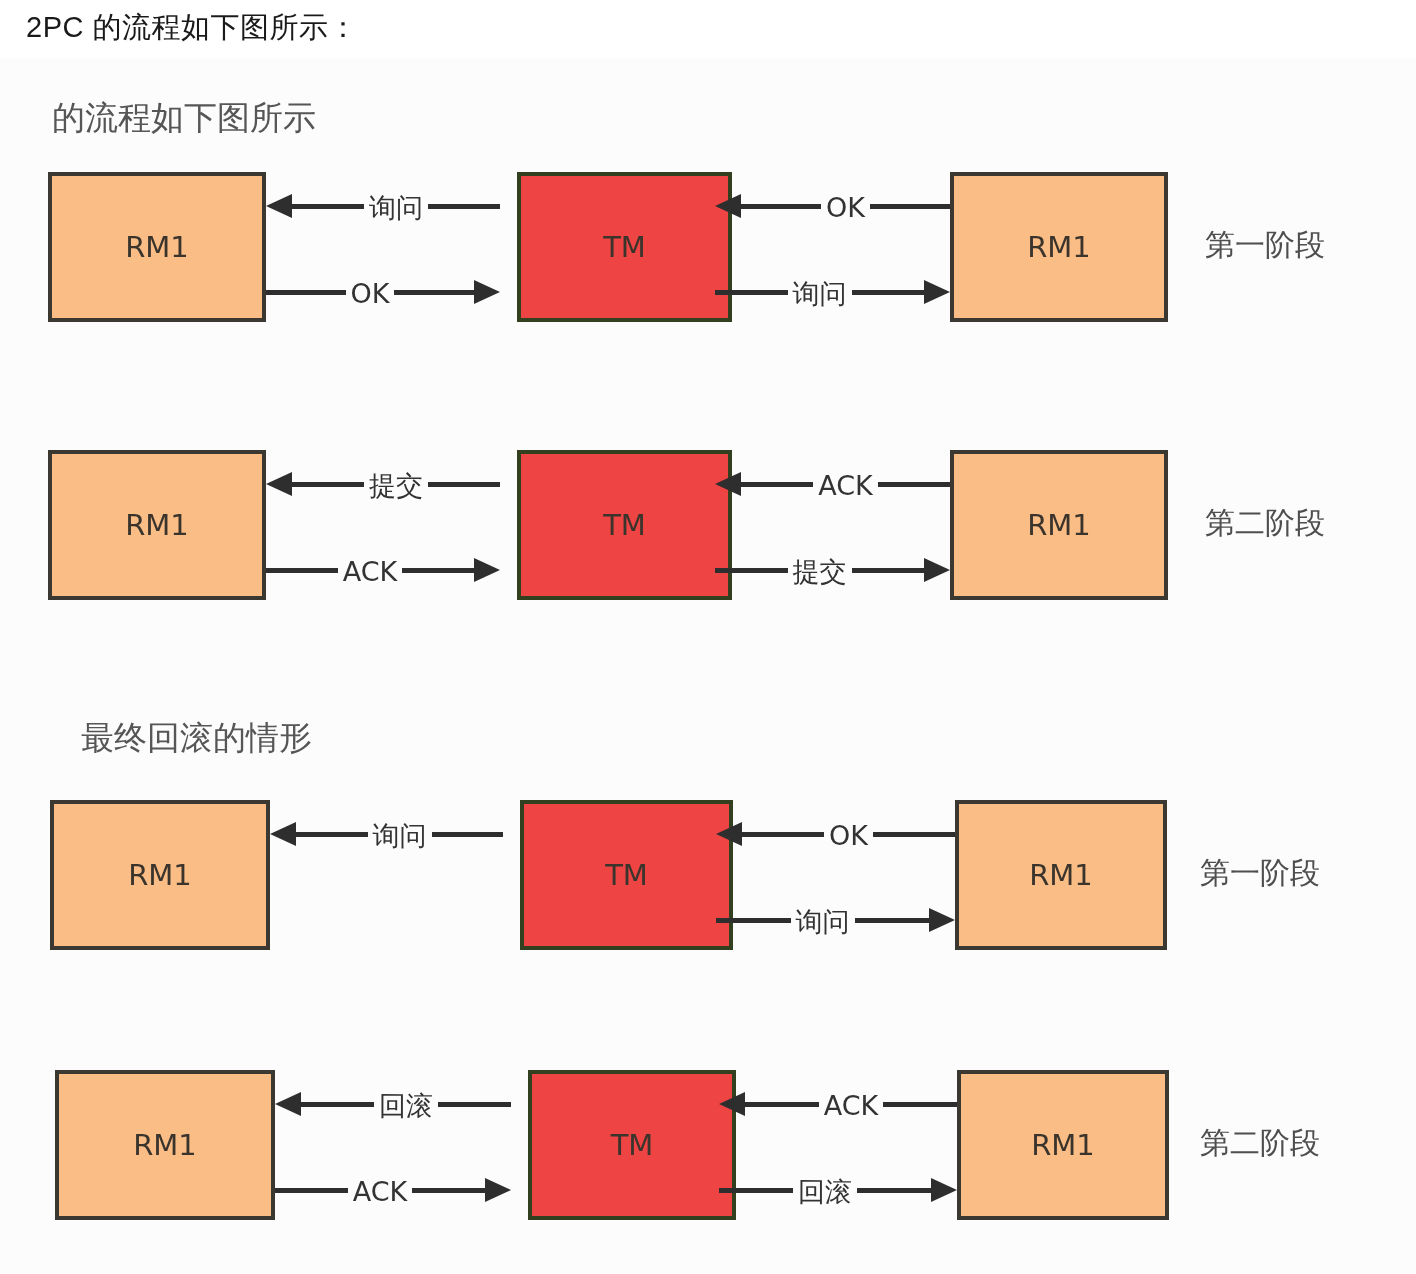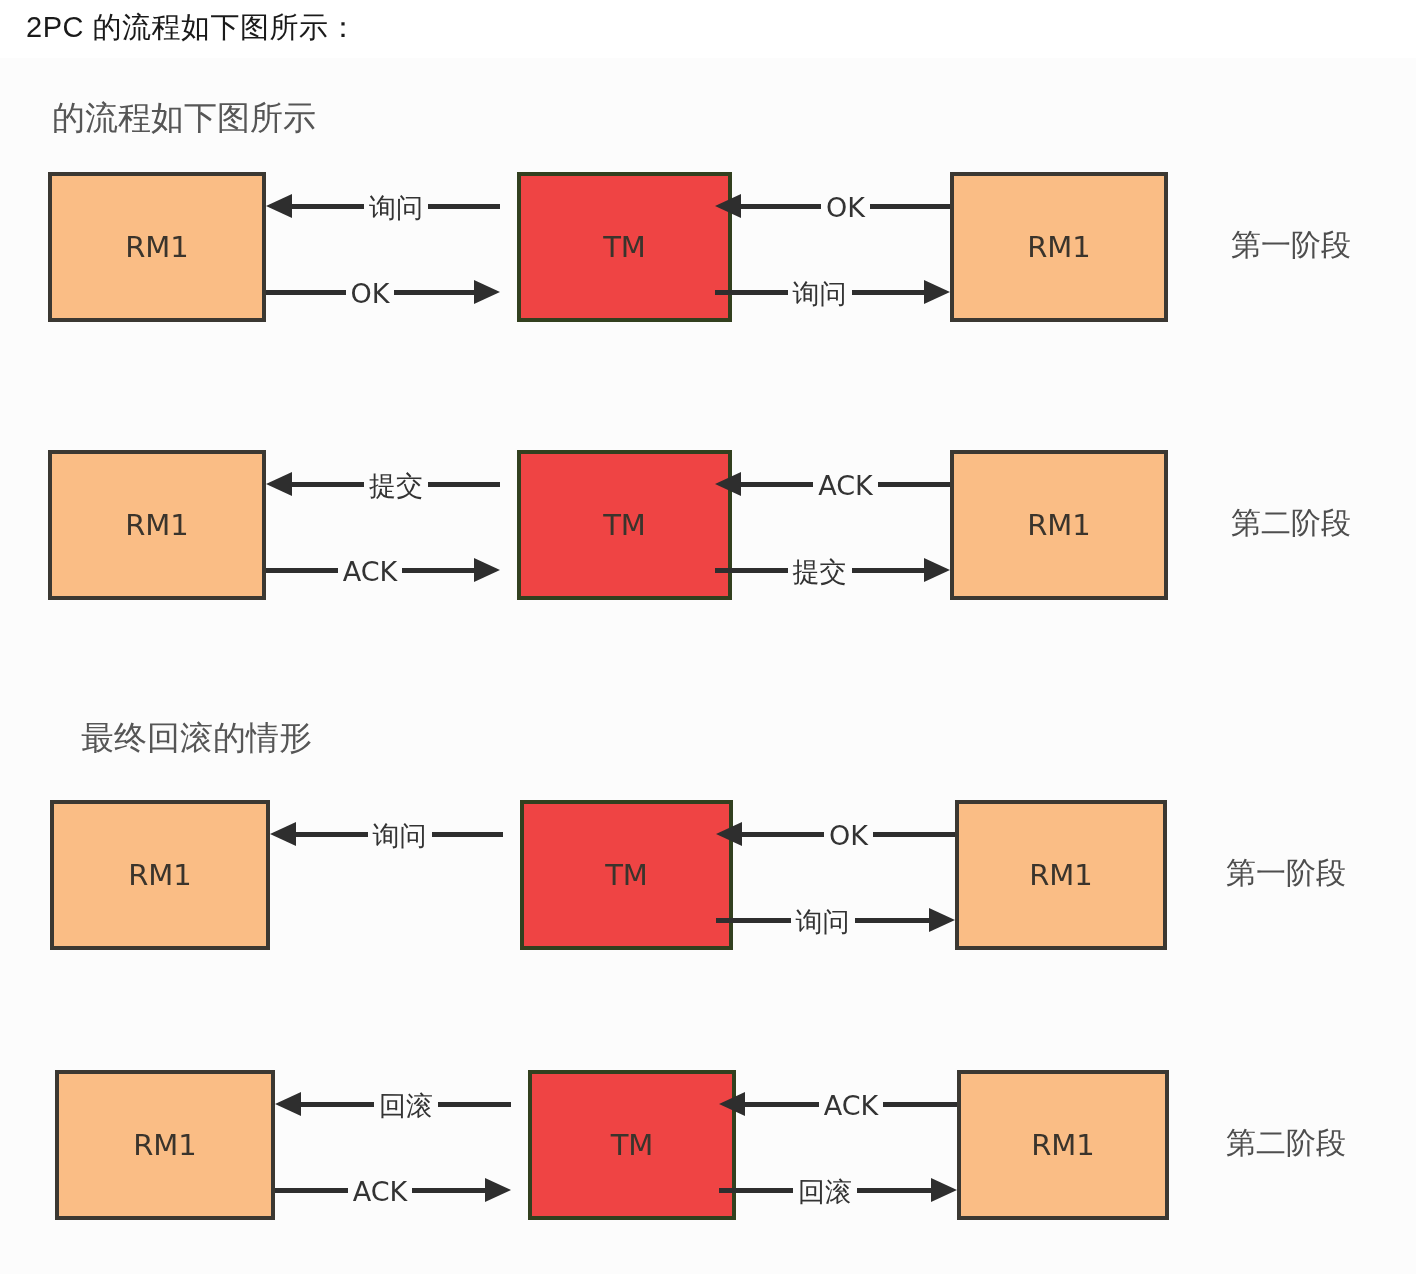--- a/index.html
+++ b/index.html
@@ -135,21 +135,20 @@
   
   .phase-label {
     position: absolute;
     left: 1205px;
     top: 55px;
     font-size: 30px;
     line-height: 36px;
     color: #4e4e4e;
     white-space: nowrap;
     font-family: "DejaVu Sans", "Liberation Sans", sans-serif;
-    margin-left: 26px;
   }
   .row-3 .phase-label { left: 1200px; }
   .row-4 .phase-label { left: 1200px; }
 </style>
 </head>
 <body>
 
 <div class="page-title">2PC 的流程如下图所示：</div>
 
 <div class="diagram">

